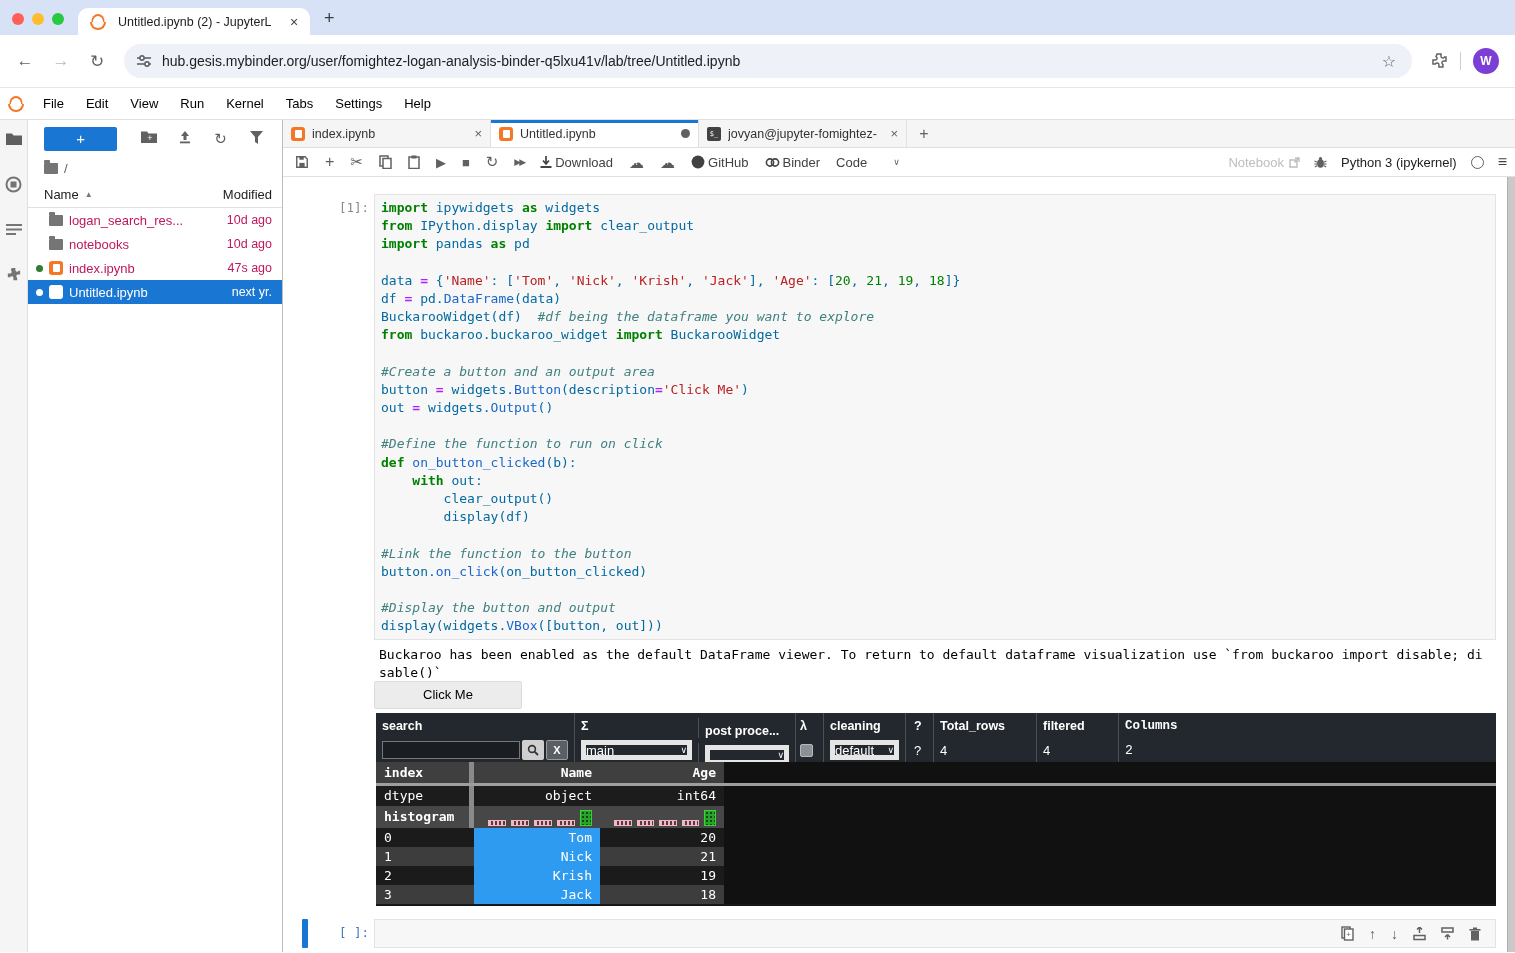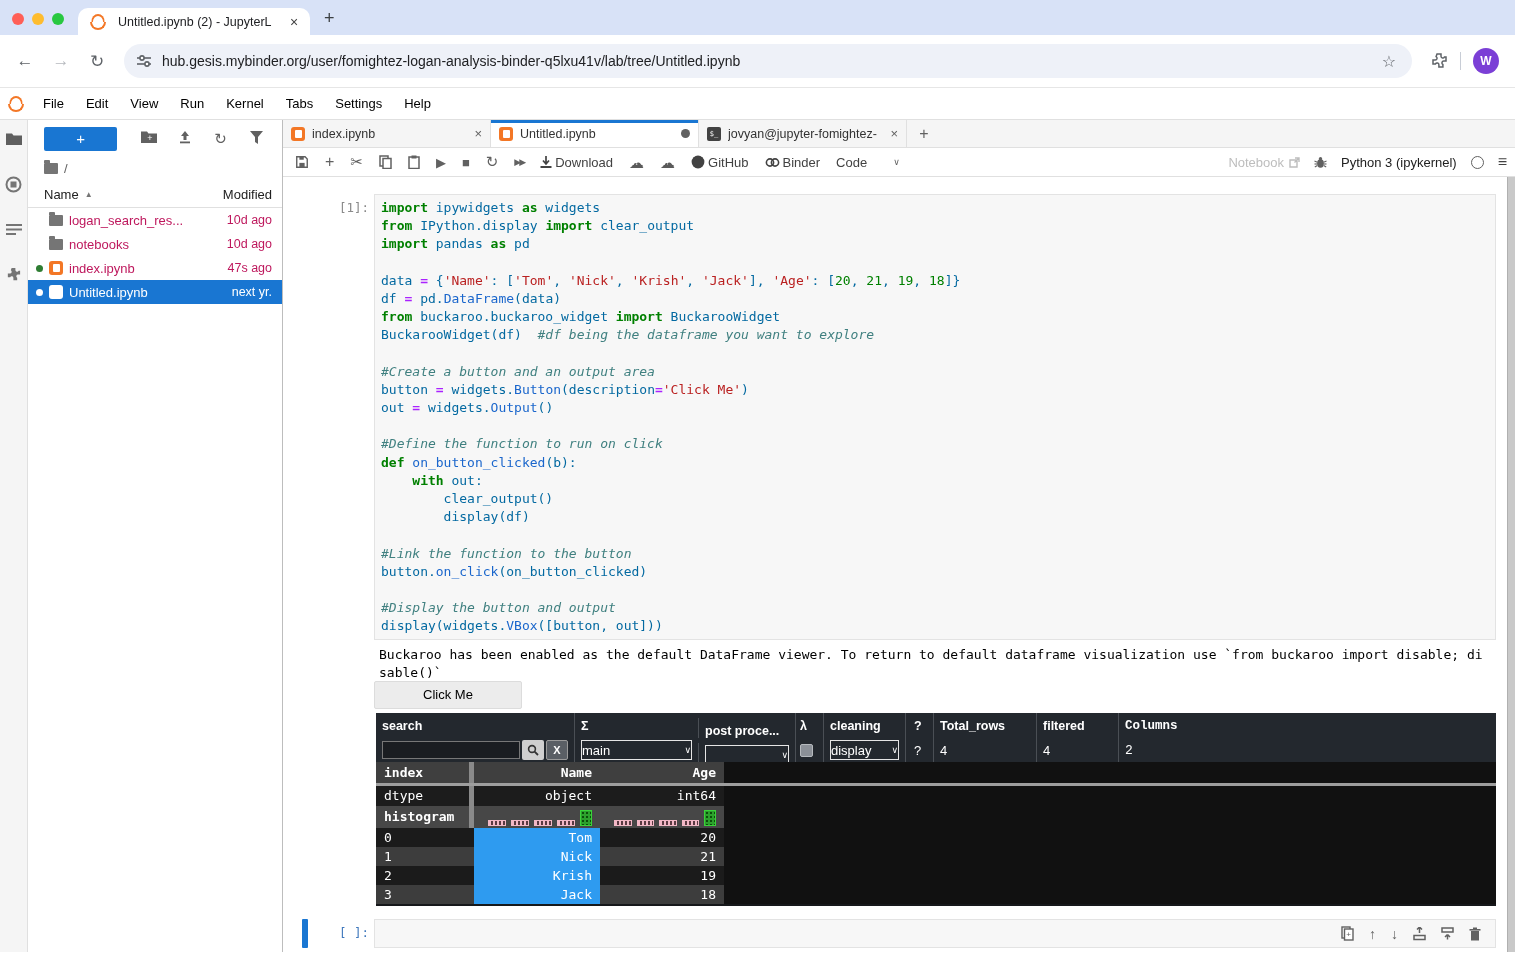--- a/index.html
+++ b/index.html
@@ -103,21 +103,21 @@
   .bk-labels { height:25px; background:#23282e; display:flex; align-items:center; font-weight:bold; font-size:12.5px; }
   .bk-ctrls { height:24px; background:#23282e; display:flex; align-items:center; }
   .bk-cell { height:100%; display:flex; align-items:center; padding:0 6px; border-left:1px solid #4a4f55; }
   .bk-cell:first-child { border-left:none; }
   .w-search{ width:198px; } .w-sigma{ width:124px; } .w-post{ width:97px;margin-top:10px; } .w-lambda{ width:28px; padding:0 4px; }
   .w-clean{ width:82px; } .w-help{ width:28px; padding:0 8px; } .w-total{ width:103px; } .w-filt{ width:82px; } .w-cols{ width:80px;font-family:Liberation Mono, monospace; } .w-fill{ flex:1; border-left:none; }
   .bk-input { width:138px; height:18px; background:#1a1d21; border:1px solid #777; }
   .bk-sqbtn { width:22px; height:20px; margin-left:2px; border-radius:2px; display:flex; align-items:center; justify-content:center; }
   .bk-mag { background:#cfcfcf; }
   .bk-x { background:#5a5f65; color:#fff; border:1px solid #9a9a9a; font-size:11px; font-weight:bold; }
-  .bk-select { height:20px; background:#23282e; border:1px solid #e5e5e5; color:#fff; display:flex; align-items:center; justify-content:space-between; width:100%; font-size:13px; }
+  .bk-select { height:20px; background:#23282e; border:5px solid #e5e5e5; color:#fff; display:flex; align-items:center; justify-content:space-between; width:100%; font-size:13px; }
   .bk-select .v { padding-right:6px; }
   .bk-check { width:13px; height:13px; background:#8b9097; border:1px solid #b5b9bd; border-radius:2px; }
   .bk-grid { display:grid; grid-template-columns:93px 5px 126px 124px 1fr; }
   .bk-hrow { height:21px; }
   .bk-hrow > div { background:#3f3f3f; font-weight:bold; font-family:"DejaVu Sans Mono",monospace; font-size:13px; line-height:21px; padding:0 8px; }
   .bk-hrow .div { background:#8a8a8a; padding:0; }
   .bk-hdivider { height:3px; background:#9e9e9e; }
   .bk-drow { height:20px; }
   .bk-drow > div { background:#1c1c1c; font-family:"DejaVu Sans Mono",monospace; font-size:13px; line-height:20px; padding:0 8px; }
   .bk-drow .div { background:#8a8a8a; padding:0; }
@@ -382,22 +382,22 @@
 
       <div class="prompt" style="left:0; top:23px;">[1]:</div>
       <div class="editor" style="left:91px; top:17px; width:1122px; height:446px; padding:4px 0 0 6px;">
         <div>
             <div class="cm-line"><span class="tk-k">import</span><span class="tk-p"> ipywidgets </span><span class="tk-k">as</span><span class="tk-p"> widgets</span></div>
             <div class="cm-line"><span class="tk-k">from</span><span class="tk-p"> IPython.display </span><span class="tk-k">import</span><span class="tk-p"> clear_output</span></div>
             <div class="cm-line"><span class="tk-k">import</span><span class="tk-p"> pandas </span><span class="tk-k">as</span><span class="tk-p"> pd</span></div>
             <div class="cm-line">&nbsp;</div>
             <div class="cm-line"><span class="tk-p">data </span><span class="tk-o">=</span><span class="tk-p"> {</span><span class="tk-s">'Name'</span><span class="tk-p">: [</span><span class="tk-s">'Tom'</span><span class="tk-p">, </span><span class="tk-s">'Nick'</span><span class="tk-p">, </span><span class="tk-s">'Krish'</span><span class="tk-p">, </span><span class="tk-s">'Jack'</span><span class="tk-p">], </span><span class="tk-s">'Age'</span><span class="tk-p">: [</span><span class="tk-n">20</span><span class="tk-p">, </span><span class="tk-n">21</span><span class="tk-p">, </span><span class="tk-n">19</span><span class="tk-p">, </span><span class="tk-n">18</span><span class="tk-p">]}</span></div>
             <div class="cm-line"><span class="tk-p">df </span><span class="tk-o">=</span><span class="tk-p"> pd.</span><span class="tk-f">DataFrame</span><span class="tk-p">(data)</span></div>
+            <div class="cm-line"><span class="tk-p">BuckarooWidget(df)  </span><span class="tk-c">#df being the dataframe you want to explore</span></div>
             <div class="cm-line"><span class="tk-k">from</span><span class="tk-p"> buckaroo.buckaroo_widget </span><span class="tk-k">import</span><span class="tk-p"> BuckarooWidget</span></div>
-            <div class="cm-line"><span class="tk-p">BuckarooWidget(df)  </span><span class="tk-c">#df being the dataframe you want to explore</span></div>
             <div class="cm-line">&nbsp;</div>
             <div class="cm-line"><span class="tk-c">#Create a button and an output area</span></div>
             <div class="cm-line"><span class="tk-p">button </span><span class="tk-o">=</span><span class="tk-p"> widgets.</span><span class="tk-f">Button</span><span class="tk-p">(description</span><span class="tk-o">=</span><span class="tk-s">'Click Me'</span><span class="tk-p">)</span></div>
             <div class="cm-line"><span class="tk-p">out </span><span class="tk-o">=</span><span class="tk-p"> widgets.</span><span class="tk-f">Output</span><span class="tk-p">()</span></div>
             <div class="cm-line">&nbsp;</div>
             <div class="cm-line"><span class="tk-c">#Define the function to run on click</span></div>
             <div class="cm-line"><span class="tk-k">def</span><span class="tk-p"> </span><span class="tk-f">on_button_clicked</span><span class="tk-p">(b):</span></div>
             <div class="cm-line"><span class="tk-p">    </span><span class="tk-k">with</span><span class="tk-p"> out:</span></div>
             <div class="cm-line"><span class="tk-p">        clear_output()</span></div>
             <div class="cm-line"><span class="tk-p">        display(df)</span></div>
@@ -451,21 +451,21 @@
             <span class="bk-select">
                 <span class="v"></span>
                 <span class="chev" style="color:#fff;">∨</span>
               </span>
           </div>
           <div class="bk-cell w-lambda">
             <span class="bk-check"></span>
           </div>
           <div class="bk-cell w-clean">
             <span class="bk-select">
-                <span class="v">display</span>
+                <span class="v">default</span>
                 <span class="chev" style="color:#fff;">∨</span>
               </span>
           </div>
           <div class="bk-cell w-help">?</div>
           <div class="bk-cell w-total">4</div>
           <div class="bk-cell w-filt">4</div>
           <div class="bk-cell w-cols">2</div>
           <div class="bk-cell w-fill"></div>
         </div>
 

